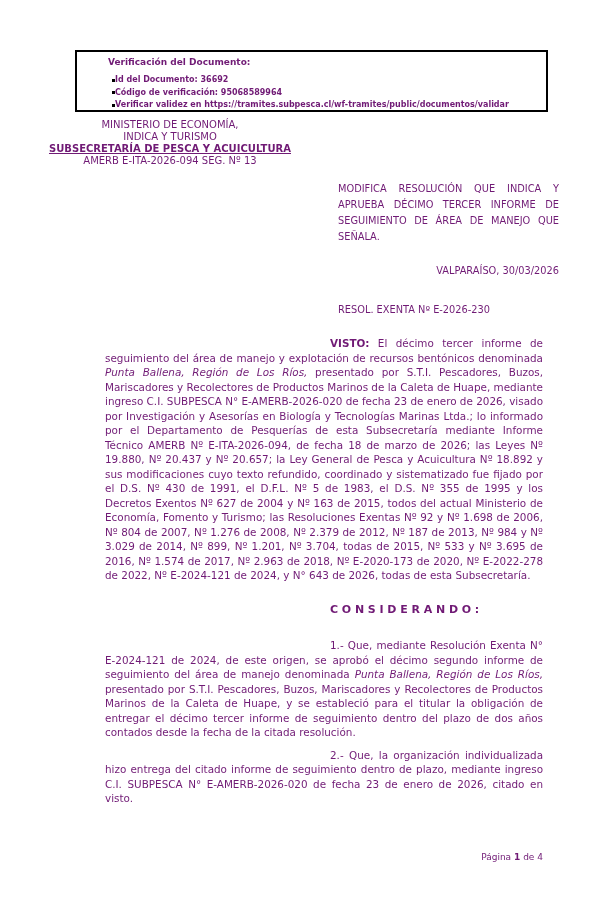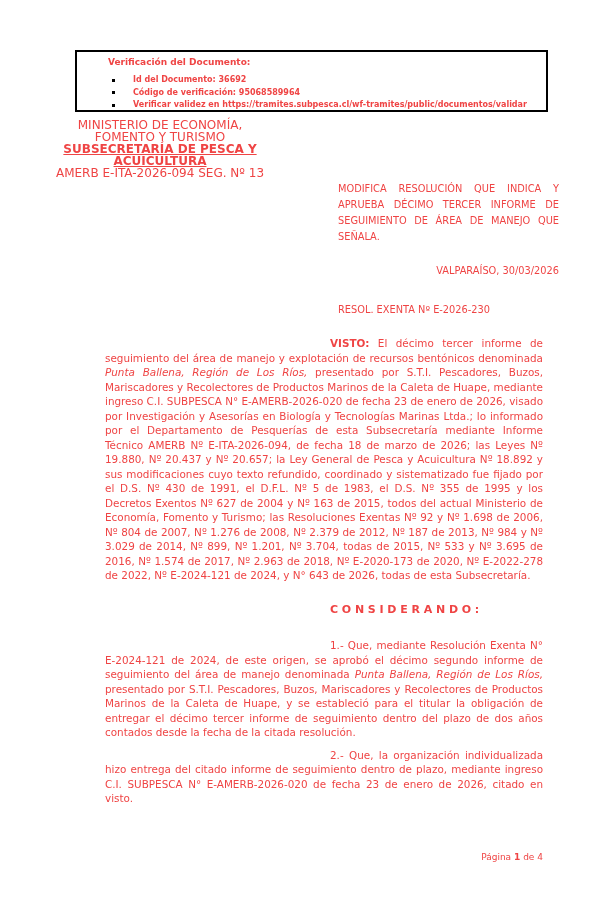--- a/index.html
+++ b/index.html
@@ -1,46 +1,46 @@
 <!DOCTYPE html>
 <html><head>
 <meta charset="utf-8">
 <style>
   html, body { margin: 0; padding: 0; background: #ffffff; }
   .page {
     position: relative;
     width: 600px;
     height: 918px;
     background: #ffffff;
-    color: #ef4444;
+    color: #701a75;
     font-family: "DejaVu Sans", sans-serif;
     overflow: hidden;
   }
 
   
   .verify-box {
     position: absolute;
     left: 75px; top: 50px;
     width: 473px; height: 62px;
     border: 2px solid #000;
     box-sizing: border-box;
     padding: 5px 6px 0 31px;
   }
   .vb-title { font-size: 9px; font-weight: bold; line-height: 11px; }
   .vb-list { margin: 6px 0 0 4px; padding: 0; list-style: none; }
-  .vb-list li { display: flex; align-items: center; gap: 18px; font-size: 8px; font-weight: bold; line-height: 12.5px; white-space: nowrap; }
+  .vb-list li { display: flex; align-items: center; gap: 0; font-size: 8px; font-weight: bold; line-height: 12.5px; white-space: nowrap; }
   .sq { width: 3px; height: 3px; background: #000; flex: none; }
 
   
   .letterhead {
     position: absolute;
-    left: 15px; top: 119px;
+    left: 25px; top: 119px;
     width: 290px;
     text-align: center;
-    font-size: 12px;
+    font-size: 10px;
     line-height: 12px;
   }
   .lh-bold { font-weight: bold; text-decoration: underline; }
 
   
   .title-block {
     position: absolute;
     left: 338px; top: 181px;
     width: 221px;
     font-size: 9.8px;
@@ -98,21 +98,21 @@
       </li>
       <li>
         <span class="sq"></span>
         <span>Verificar validez en https://tramites.subpesca.cl/wf-tramites/public/documentos/validar</span>
       </li>
     </ul>
   </div>
 
   <div class="letterhead">
     <div>MINISTERIO DE ECONOMÍA,</div>
-    <div>FOMENTO Y TURISMO</div>
+    <div>INDICA Y TURISMO</div>
     <div class="lh-bold">SUBSECRETARÍA DE PESCA Y ACUICULTURA</div>
     <div>AMERB E-ITA-2026-094 SEG. Nº 13</div>
   </div>
 
   <div class="title-block">
     <p class="subject">MODIFICA RESOLUCIÓN QUE INDICA Y APRUEBA DÉCIMO TERCER INFORME DE SEGUIMIENTO DE ÁREA DE MANEJO QUE SEÑALA.</p>
     <p class="place-date">VALPARAÍSO, 30/03/2026</p>
     <p class="resol-number">RESOL. EXENTA Nº E-2026-230</p>
   </div>
 

